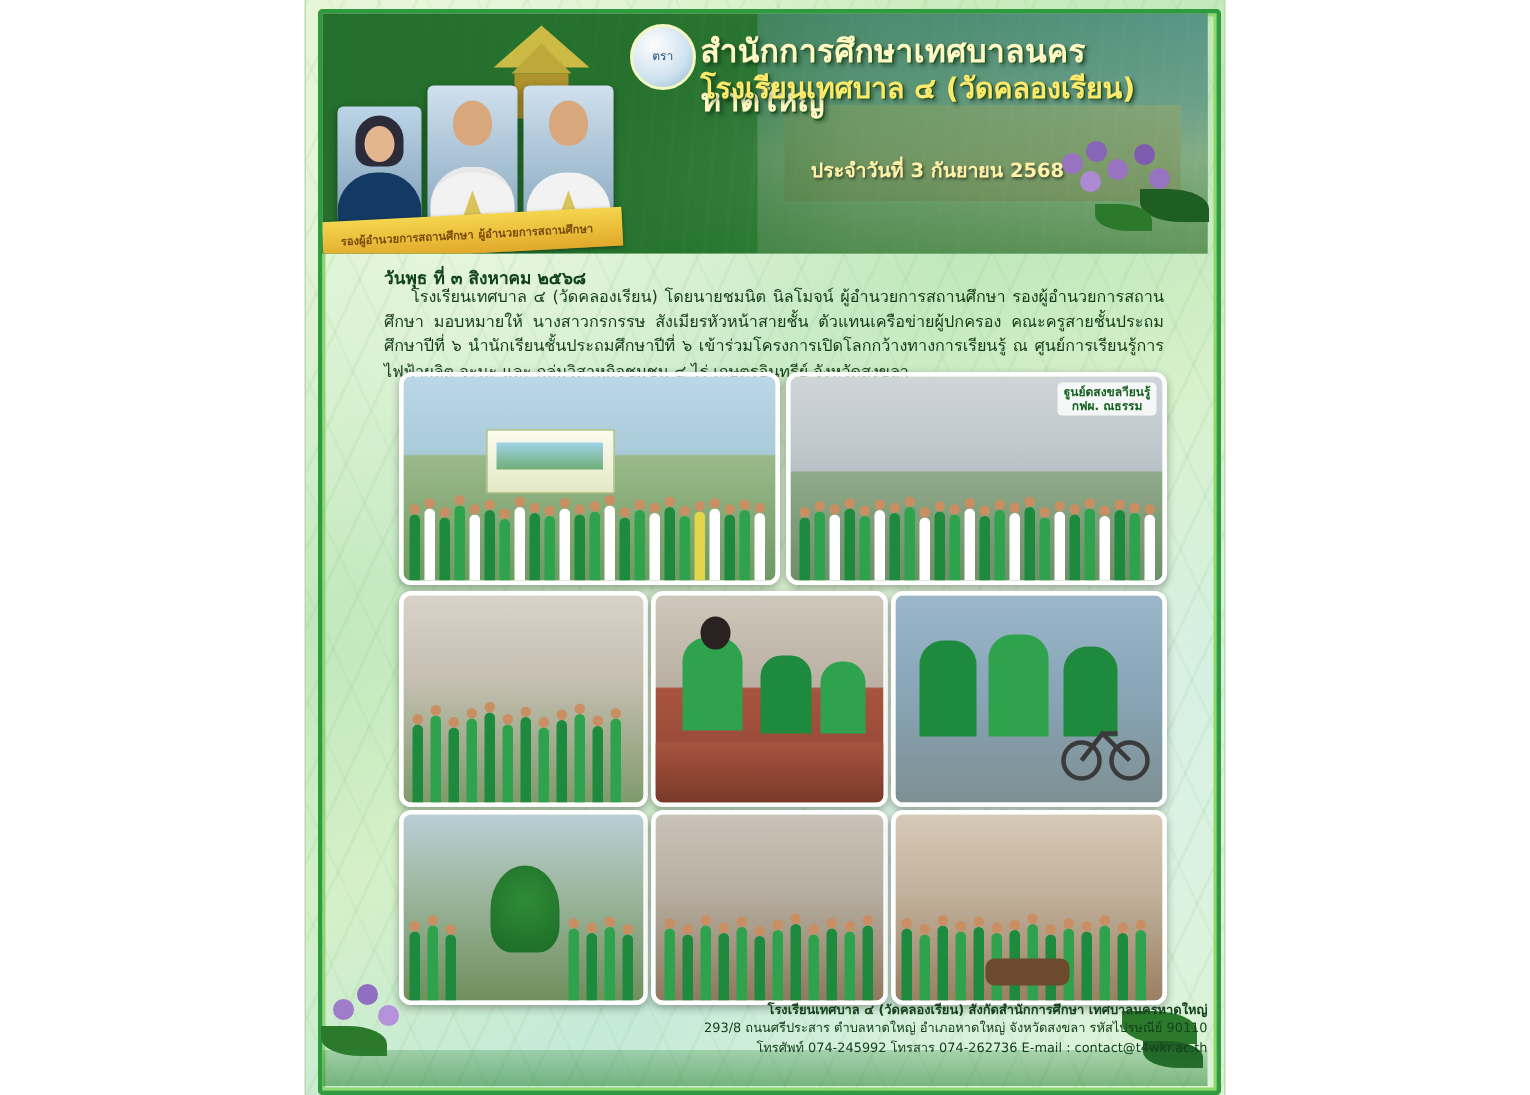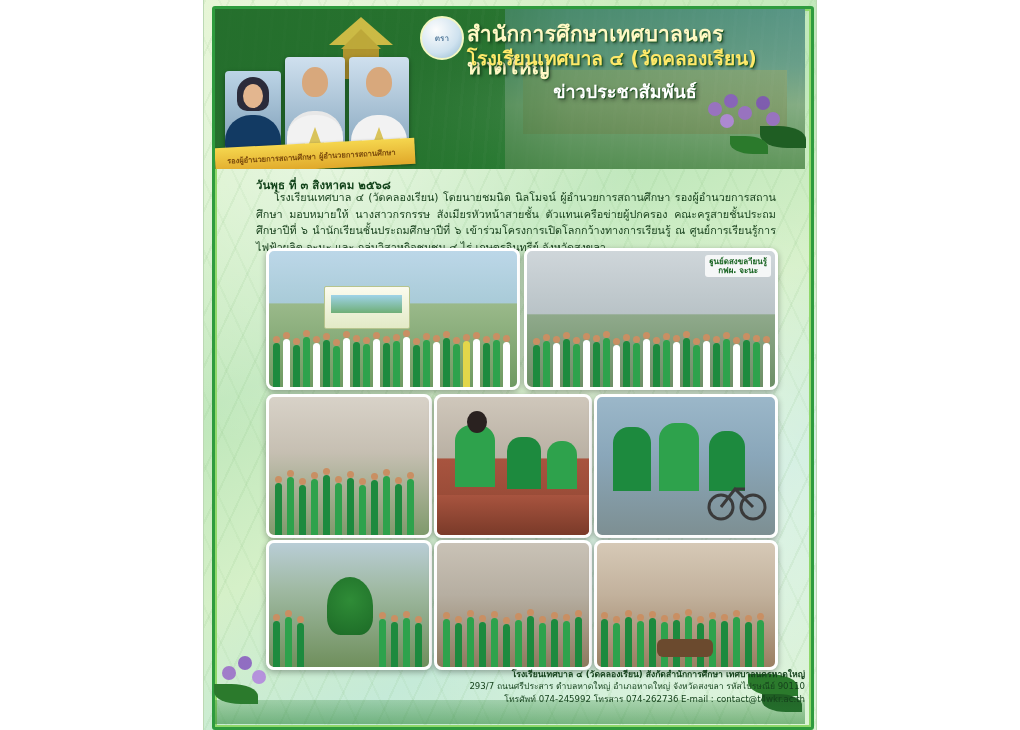--- a/index.html
+++ b/index.html
@@ -215,21 +215,21 @@
         <span class="r1">รองผู้อำนวยการสถานศึกษา</span>
         <span class="r2">ผู้อำนวยการสถานศึกษา</span>
       </div>
     </div>
 
     <div class="emblem">
       <i>ตรา</i>
     </div>
     <div class="org-line1">สำนักการศึกษาเทศบาลนครหาดใหญ่</div>
     <div class="org-line2">โรงเรียนเทศบาล ๔ (วัดคลองเรียน)</div>
-    <div class="news-title">ข่าวประชาสัมพันธ์</div>
+    <div class="news-date">ประจำวันที่ 3 กันยายน 2568</div>
   </div>
 
   <div class="flower" style="left:700px;top:92px;width:110px;height:74px;">
     <div class="petal" style="left:8px;top:10px;"></div>
     <div class="petal" style="left:24px;top:2px;background:#8a5fc0;"></div>
     <div class="petal" style="left:38px;top:14px;"></div>
     <div class="petal" style="left:20px;top:22px;background:#b387dd;"></div>
     <div class="petal" style="left:56px;top:4px;background:#7e55b5;"></div>
     <div class="petal" style="left:66px;top:20px;"></div>
     <div class="leafdeco" style="left:60px;top:34px;width:46px;height:22px;background:#1f5e23;"></div>
@@ -275,21 +275,21 @@
       <i style="left:204px;height:48px;background:#ffffff"></i>
         <i style="left:214px;height:44px;background:#1d8a3e"></i>
       <i style="left:224px;height:47px;background:#2ea24c"></i>
         <i style="left:234px;height:45px;background:#ffffff"></i>
     </div>
   </div>
 
   <div class="ph" style="left:524px;top:248px;width:248px;height:136px;background:linear-gradient(180deg,#cfd6da 0%,#b9c3c7 46%,#8fa98b 47%,#6d8f66 100%);">
     <div class="ph-cap">
       <div>ฐูนย์ดสงขลาียนรู้</div>
-      <div>กฟผ. จะนะ</div>
+      <div>กฟผ. ณธรรม</div>
     </div>
     <div class="crowd">
       <i style="left:6px;height:42px;background:#1d8a3e"></i>
         <i style="left:16px;height:46px;background:#2ea24c"></i>
       <i style="left:26px;height:44px;background:#ffffff"></i>
         <i style="left:36px;height:48px;background:#1d8a3e"></i>
       <i style="left:46px;height:43px;background:#2ea24c"></i>
         <i style="left:56px;height:47px;background:#ffffff"></i>
       <i style="left:66px;height:45px;background:#1d8a3e"></i>
         <i style="left:76px;height:49px;background:#2ea24c"></i>
@@ -394,17 +394,17 @@
         <i style="left:136px;height:50px;background:#2ea24c"></i>
       <i style="left:148px;height:45px;background:#1d8a3e"></i>
         <i style="left:160px;height:47px;background:#2ea24c"></i>
     </div>
     <div style="position:absolute;left:60px;bottom:10px;width:56px;height:18px;border-radius:6px;background:#6b4a2e;"></div>
   </div>
 
   <div class="footer-band"></div>
   <div class="footer">
     <div class="fline1">โรงเรียนเทศบาล ๔ (วัดคลองเรียน) สังกัดสำนักการศึกษา เทศบาลนครหาดใหญ่</div>
-    <div>293/7 ถนนศรีประสาร ตำบลหาดใหญ่ อำเภอหาดใหญ่ จังหวัดสงขลา รหัสไปรษณีย์ 90110</div>
+    <div>293/8 ถนนศรีประสาร ตำบลหาดใหญ่ อำเภอหาดใหญ่ จังหวัดสงขลา รหัสไปรษณีย์ 90110</div>
     <div>โทรศัพท์ 074-245992 โทรสาร 074-262736 E-mail : contact@t4wkr.ac.th</div>
   </div>
 
 </div>
 
 </body></html>

